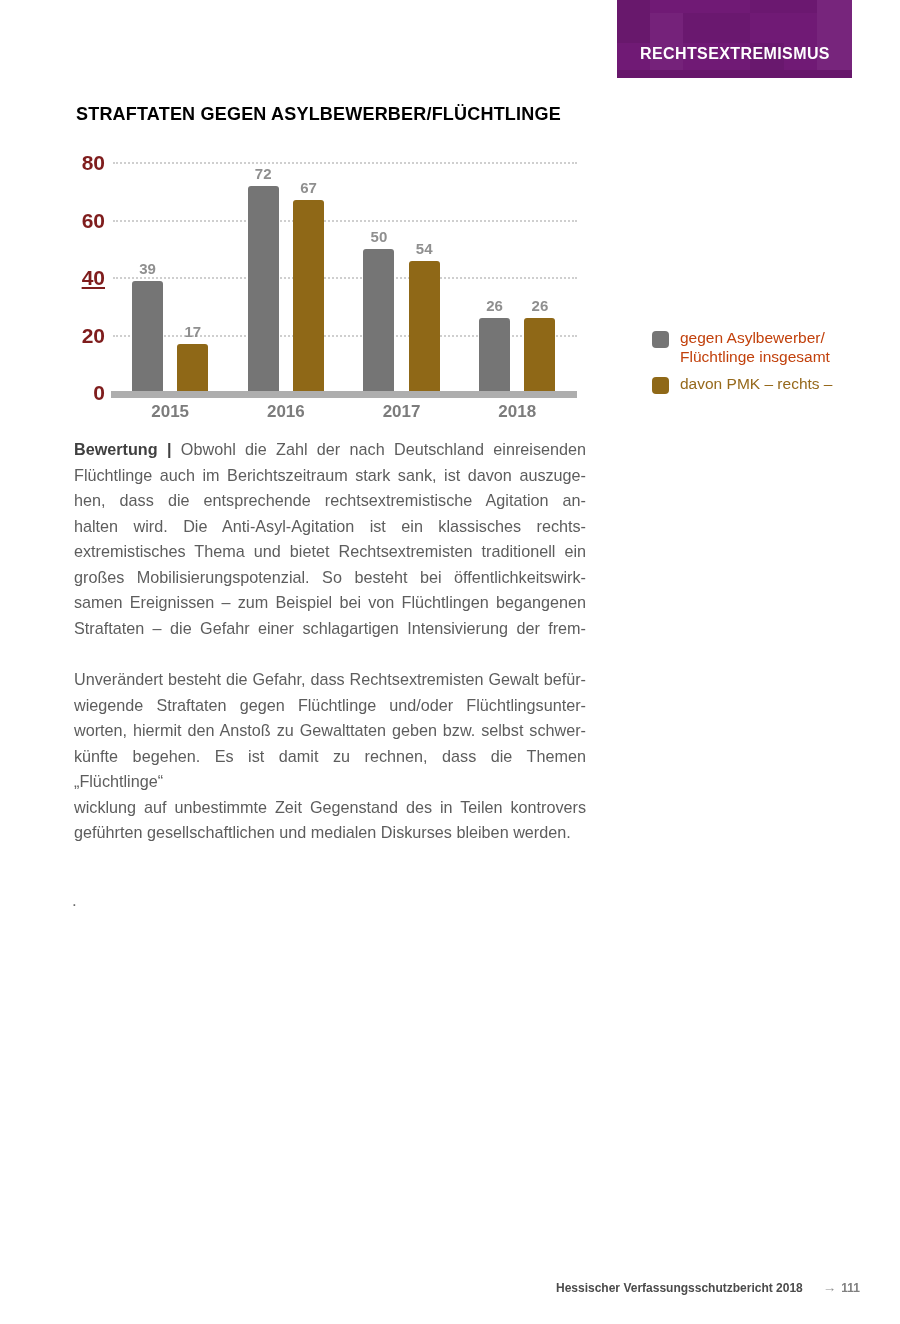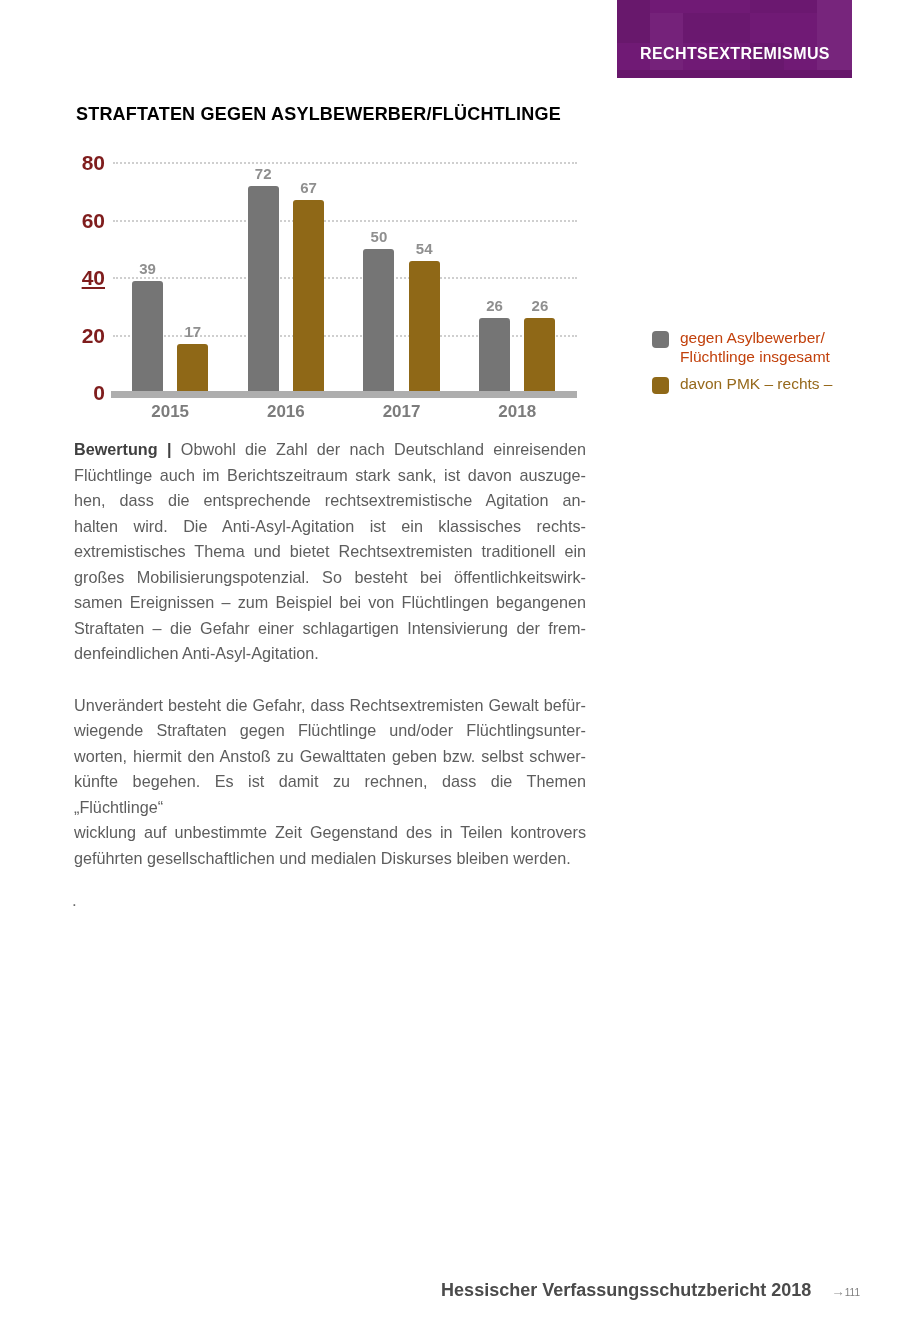--- a/index.html
+++ b/index.html
@@ -45,23 +45,23 @@
   #bodytext{position:absolute;left:74px;top:437px;width:512px;color:#5d5d5d;
             font-size:16.2px;line-height:25.5px;}
   .para{margin:0 0 26px 0;}
   .tline{text-align:justify;text-align-last:justify;white-space:normal;}
   .tline.last{text-align-last:left;}
   .lead{font-weight:bold;color:#3f3f3f;}
   .stray{position:absolute;left:72px;top:891px;color:#6a6a6a;font-size:17px;}
   
   .footer{position:absolute;top:1280px;right:40px;display:flex;align-items:baseline;
           white-space:nowrap;}
-  .footer .ftitle{font-weight:bold;font-size:18px;color:#4b4b4b;}
+  .footer .ftitle{font-weight:bold;font-size:12px;color:#4b4b4b;}
   .footer .farrow{font-size:13.5px;color:#8f8f8f;margin-left:20px;}
-  .footer .fpage{font-weight:normal;font-size:10px;color:#808080;}
+  .footer .fpage{font-weight:bold;font-size:12px;color:#808080;margin-left:5px;}
 </style>
 </head>
 <body>
 
 <div id="page">
 
   <div class="band">
     <div class="tile t1"></div>
     <div class="tile t2"></div>
     <div class="tile t3"></div>
@@ -126,21 +126,20 @@
   <div id="bodytext">
       <div class="para">
         <div class="tline"><span class="lead">Bewertung | </span>Obwohl die Zahl der nach Deutschland einreisenden</div>
         <div class="tline">Flüchtlinge auch im Berichtszeitraum stark sank, ist davon auszuge-</div>
         <div class="tline">hen, dass die entsprechende rechtsextremistische Agitation an-</div>
         <div class="tline">halten wird. Die Anti-Asyl-Agitation ist ein klassisches rechts-</div>
         <div class="tline">extremistisches Thema und bietet Rechtsextremisten traditionell ein</div>
         <div class="tline">großes Mobilisierungspotenzial. So besteht bei öffentlichkeitswirk-</div>
         <div class="tline">samen Ereignissen – zum Beispiel bei von Flüchtlingen begangenen</div>
         <div class="tline">Straftaten – die Gefahr einer schlagartigen Intensivierung der frem-</div>
-        <div class="tline last">denfeindlichen Anti-Asyl-Agitation.</div>
       </div>
       <div class="para">
         <div class="tline">Unverändert besteht die Gefahr, dass Rechtsextremisten Gewalt befür-</div>
         <div class="tline">wiegende Straftaten gegen Flüchtlinge und/oder Flüchtlingsunter-</div>
         <div class="tline">worten, hiermit den Anstoß zu Gewalttaten geben bzw. selbst schwer-</div>
         <div class="tline">künfte begehen. Es ist damit zu rechnen, dass die Themen „Flüchtlinge“</div>
         <div class="tline">wicklung auf unbestimmte Zeit Gegenstand des in Teilen kontrovers</div>
         <div class="tline last">geführten gesellschaftlichen und medialen Diskurses bleiben werden.</div>
       </div>
     </div>

